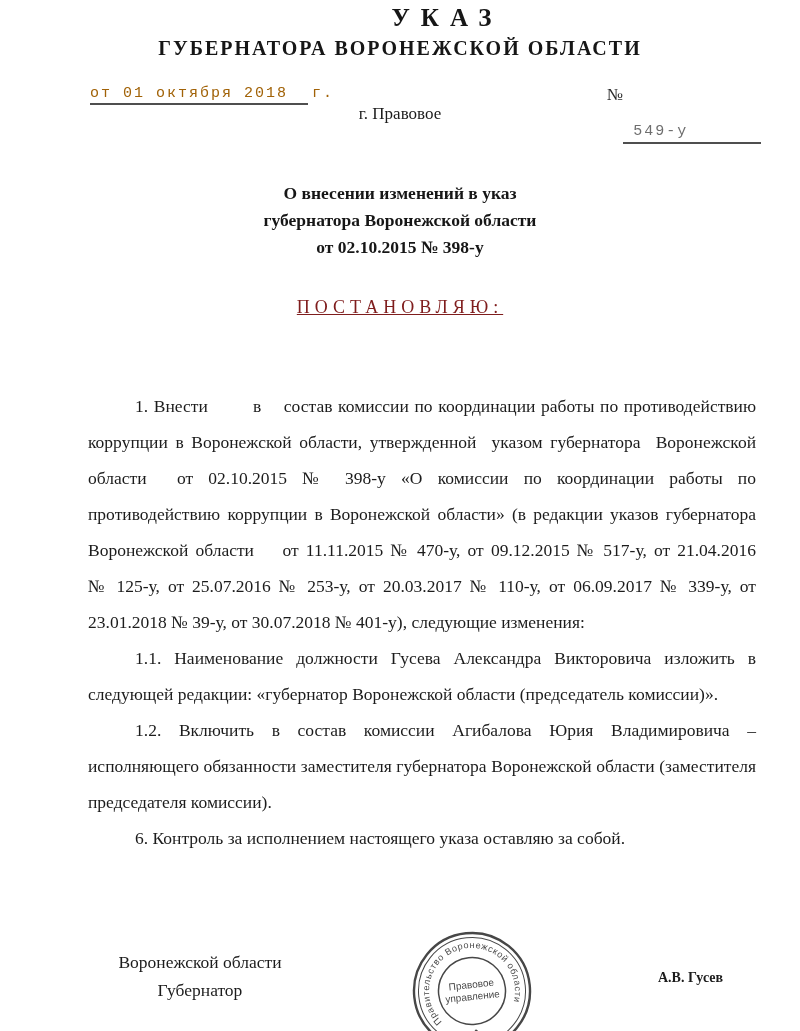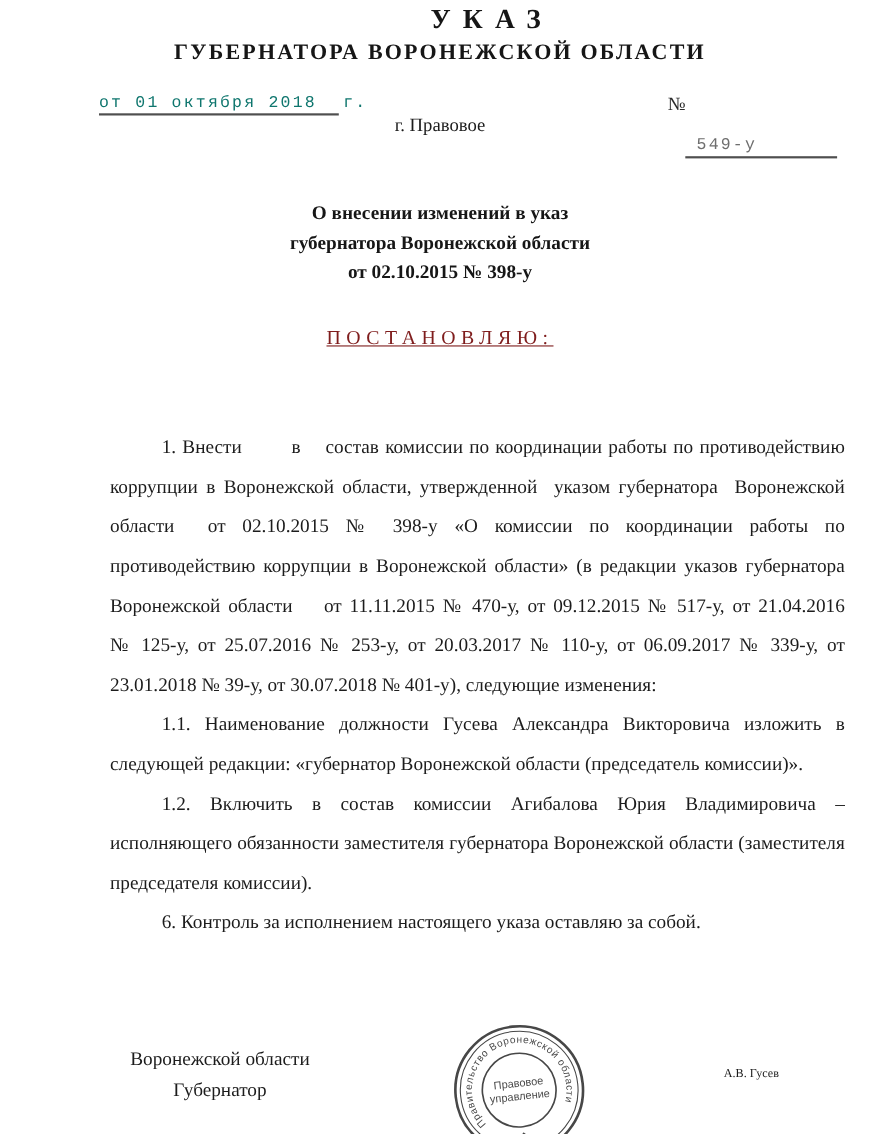--- a/index.html
+++ b/index.html
@@ -12,21 +12,21 @@
     position:absolute; top:4px; left:0; width:100%; text-align:center;
     font-size:25px; font-weight:bold; letter-spacing:11px; color:#161616;margin-left:47px;
   }
   .doc-issuer {
     position:absolute; top:37px; left:0; width:100%; text-align:center;
     font-size:20px; font-weight:bold; letter-spacing:2px; color:#161616;
   }
   .date-line {
     position:absolute; top:85px; left:90px;
     font-family:"Liberation Mono", monospace; font-size:15px;
-    color:#0f766e; letter-spacing:2px; white-space:nowrap;
+    color:#a16207; letter-spacing:2px; white-space:nowrap;
   }
   .date-underlined {
     display:inline-block; min-width:218px; border-bottom:2px solid #4f4f4f;
     padding-bottom:1px;
   }
   .date-suffix { padding-left:4px; }
   .number-line { position:absolute; top:85px; left:607px; white-space:nowrap; }
   .number-sign { font-size:17px; color:#2b2b2b; vertical-align:top; }
   .number-value {
     display:inline-block; min-width:128px; border-bottom:2px solid #4f4f4f;
@@ -37,30 +37,30 @@
   .title-block {
     position:absolute; top:180px; left:0; width:100%; text-align:center;
     font-size:17.5px; font-weight:bold; line-height:27px; color:#161616;
   }
   .title-block span { display:block; }
   .resolution {
     position:absolute; top:297px; left:0; width:100%; text-align:center;
     font-size:18px; letter-spacing:5px; color:#7f1d1d;text-decoration:underline;
   }
   .body-text {
-    position:absolute; top:388px; left:100px; width:668px;
+    position:absolute; top:388px; left:88px; width:668px;
     font-size:17.5px; line-height:36px; text-align:justify; color:#1c1c1c;
   }
   .body-text p { margin:0; text-indent:47px; }
   .sig-post {
     position:absolute; left:102px; top:948px; width:196px; text-align:center;
     font-size:17.5px; line-height:28px;
   }
   .sig-post span { display:block; }
-  .sig-name { position:absolute; left:658px; top:970px; font-size:11px; }
+  .sig-name { position:absolute; left:658px; top:970px; font-size:14px;font-weight:bold; }
   .stamp {
     position:absolute; left:407px; top:926px; width:130px; height:130px;
     transform:rotate(-6deg); opacity:0.88;
   }
   .stamp circle { fill:none; stroke:#2e2e2e; }
   .stamp text { fill:#2e2e2e; font-family:"Liberation Sans", sans-serif; }
   .stamp .rim-text { font-size:9.2px; letter-spacing:0.6px; }
   .stamp .center-text { font-size:10px; text-anchor:middle; }
   .stamp .marker { font-size:7px; text-anchor:middle; }
 </style>

